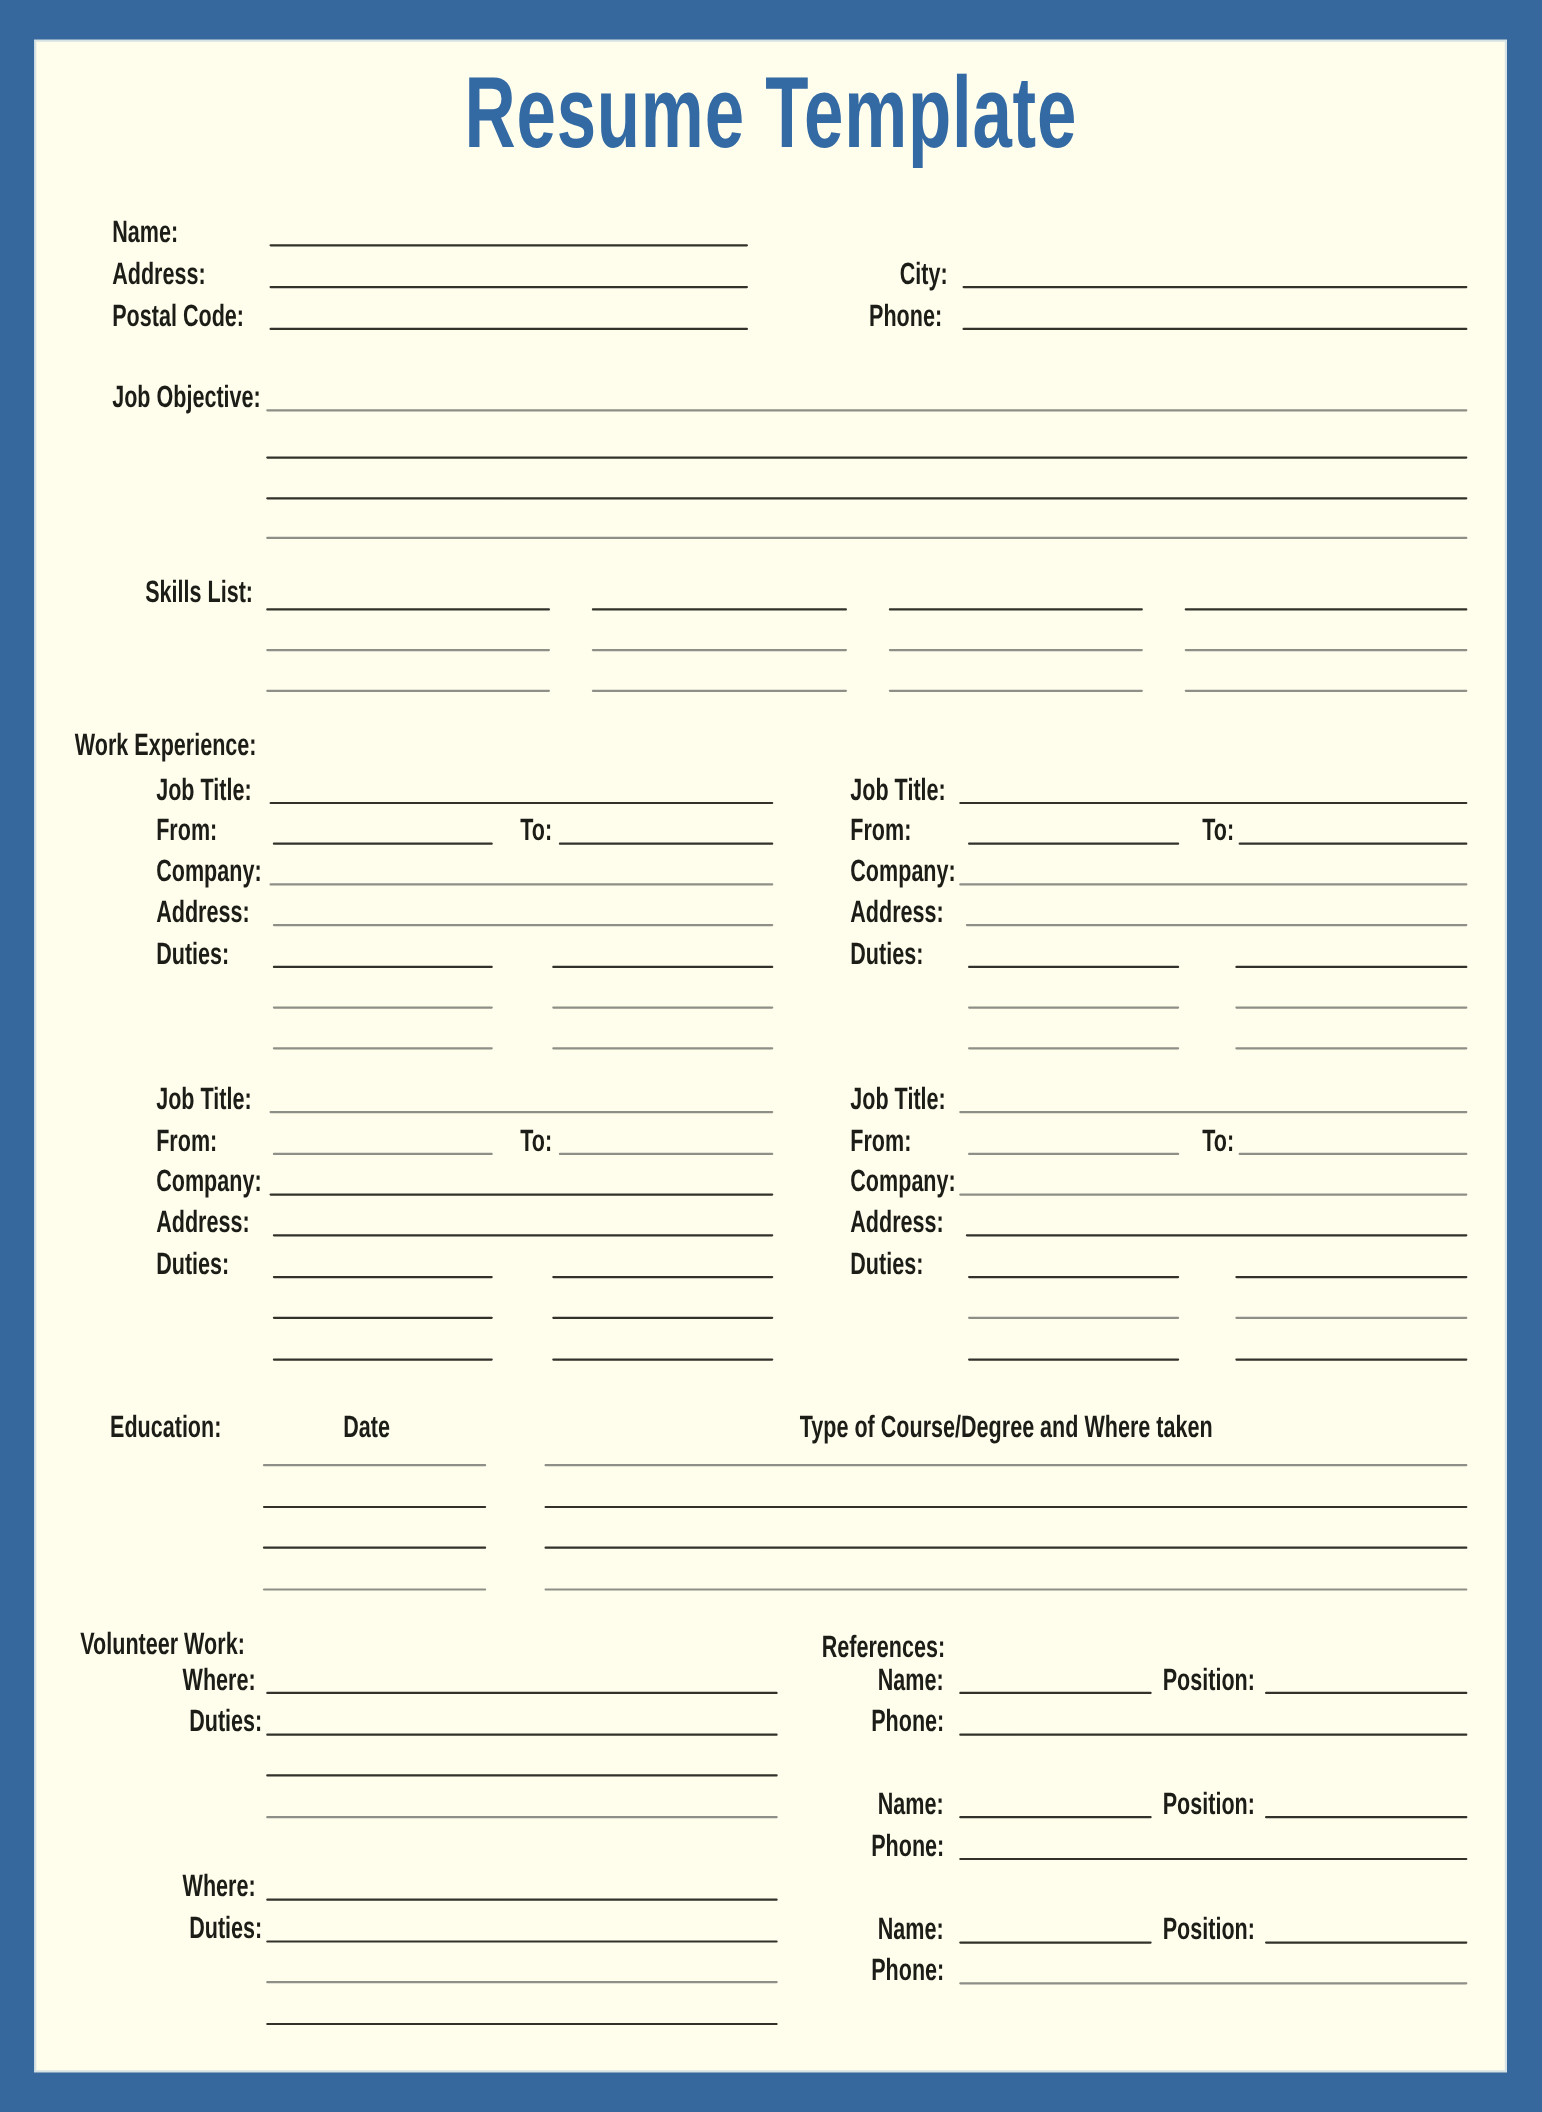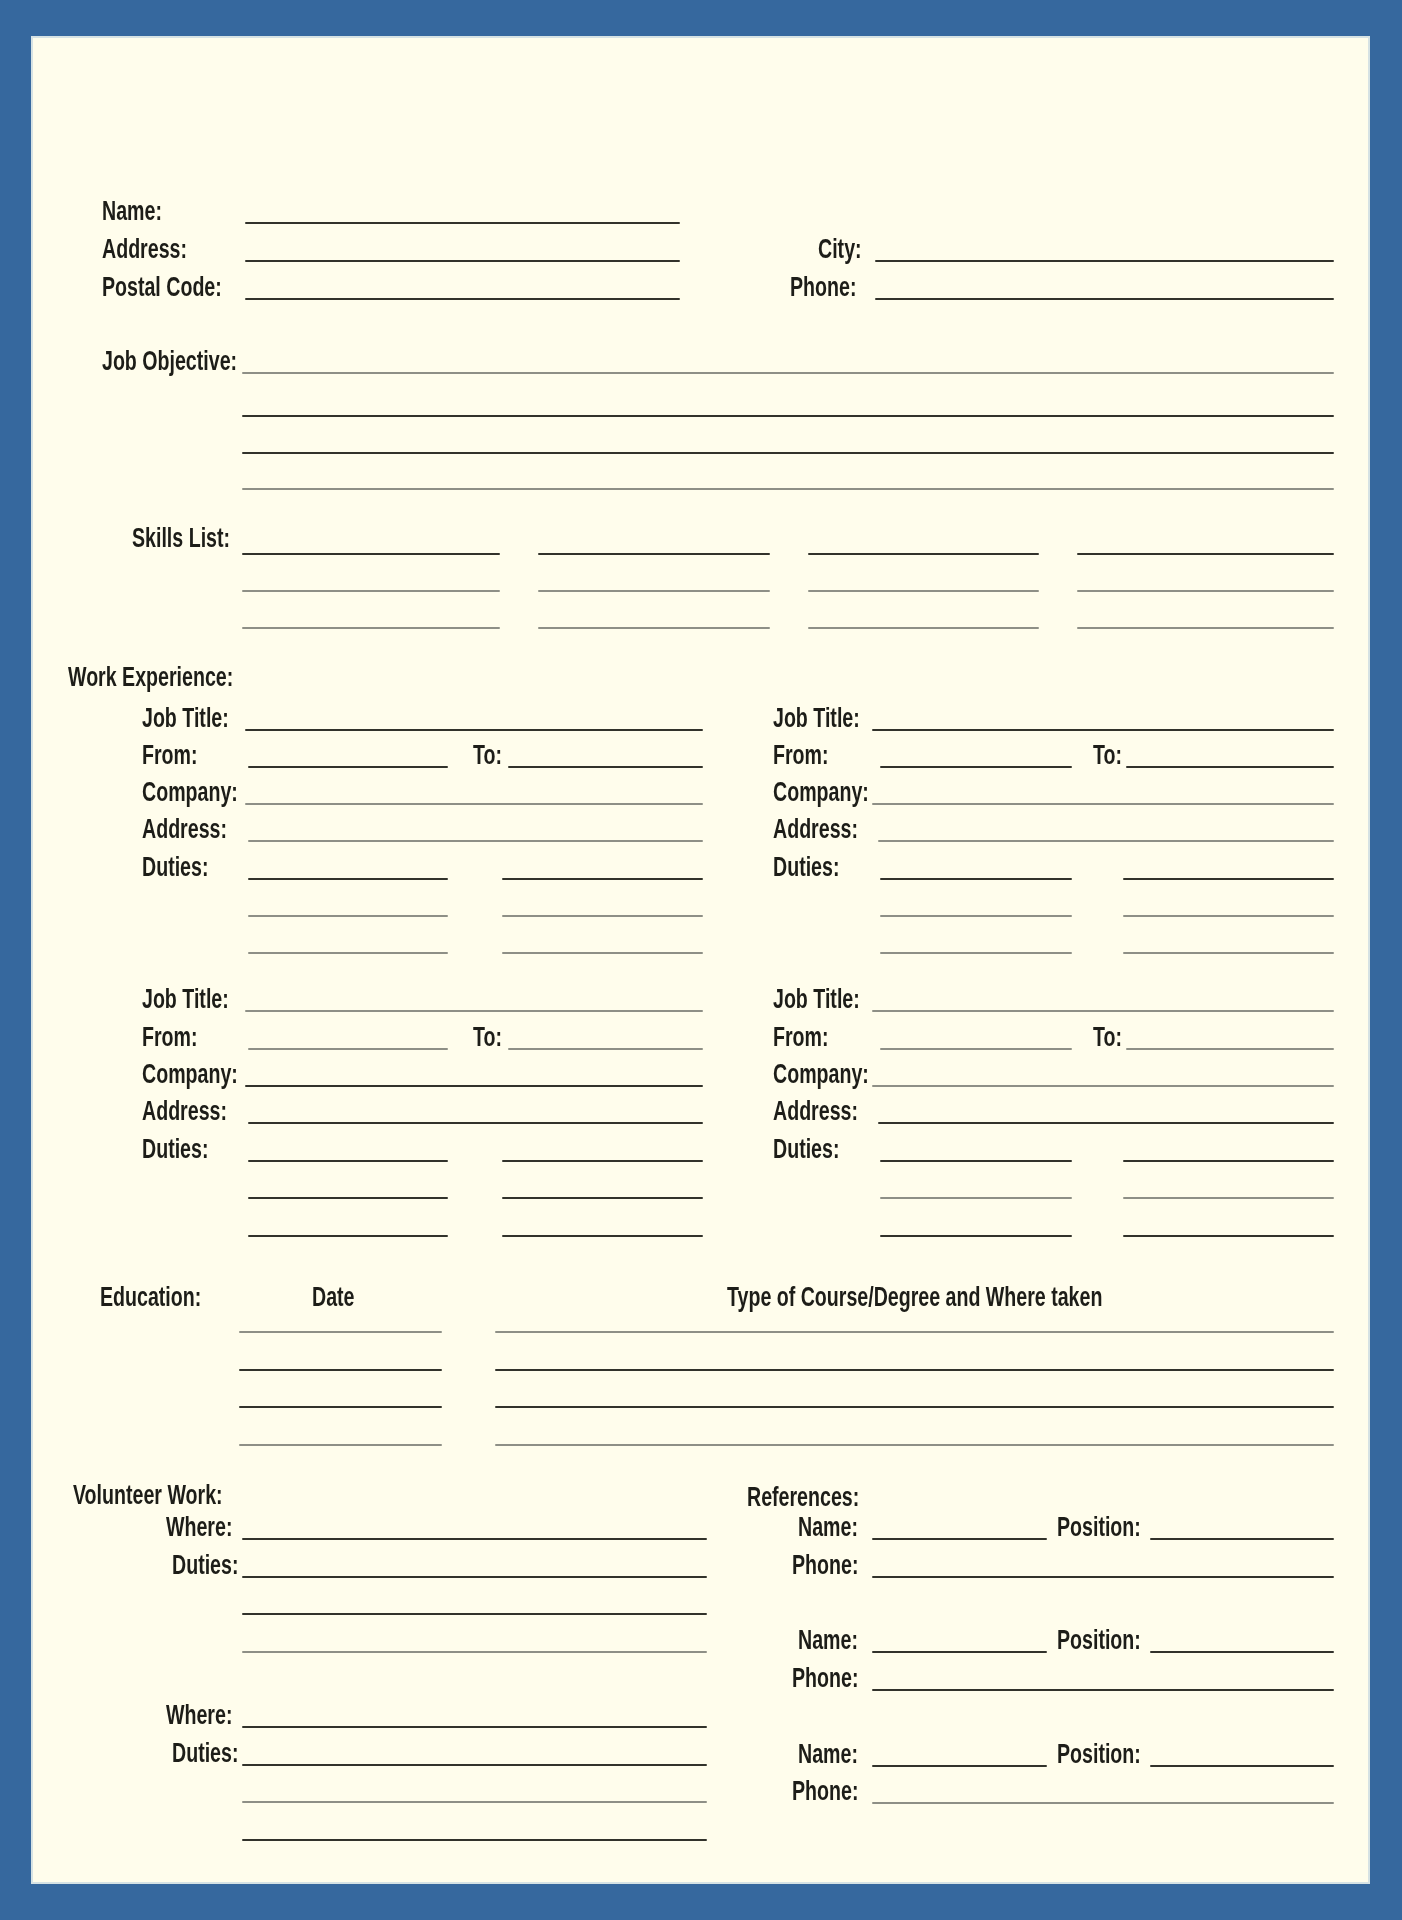--- a/index.html
+++ b/index.html
@@ -15,20 +15,23 @@
        color:var(--ink,#1d1d18);transform:scaleX(.70);transform-origin:0 0;}
   .ln{position:absolute;height:2px;background:var(--line-gray,#8e8f86);border-radius:1px;}
   .ln.d{background:var(--line-dark,#32322b);}
 </style>
 </head>
 <body>
 
 <div class="page">
   <div class="content"></div>
 
+  <div class="title-row">
+    <span class="title">Resume Template</span>
+  </div>
 
   <div class="lbl" style="left:102px;top:196px">Name:</div>
   <div class="ln d" style="top:222px;left:245px;width:435px"></div>
 
   <div class="lbl" style="left:102px;top:234px">Address:</div>
   <div class="ln d" style="top:260px;left:245px;width:435px"></div>
 
   <div class="lbl" style="left:818px;top:234px">City:</div>
   <div class="ln d" style="top:260px;left:875px;width:459px"></div>
 

